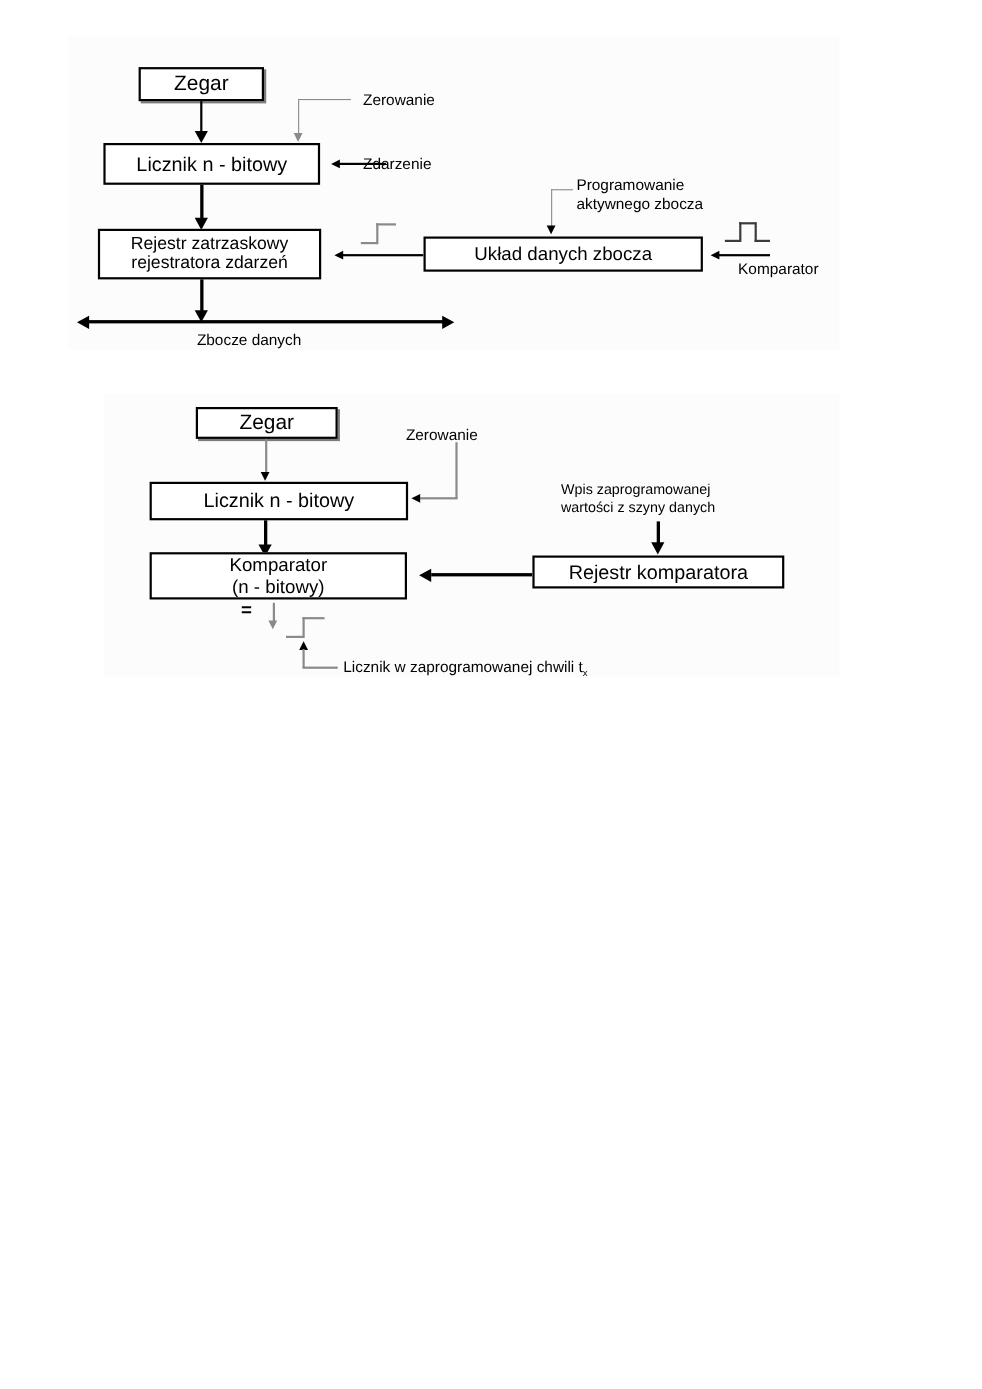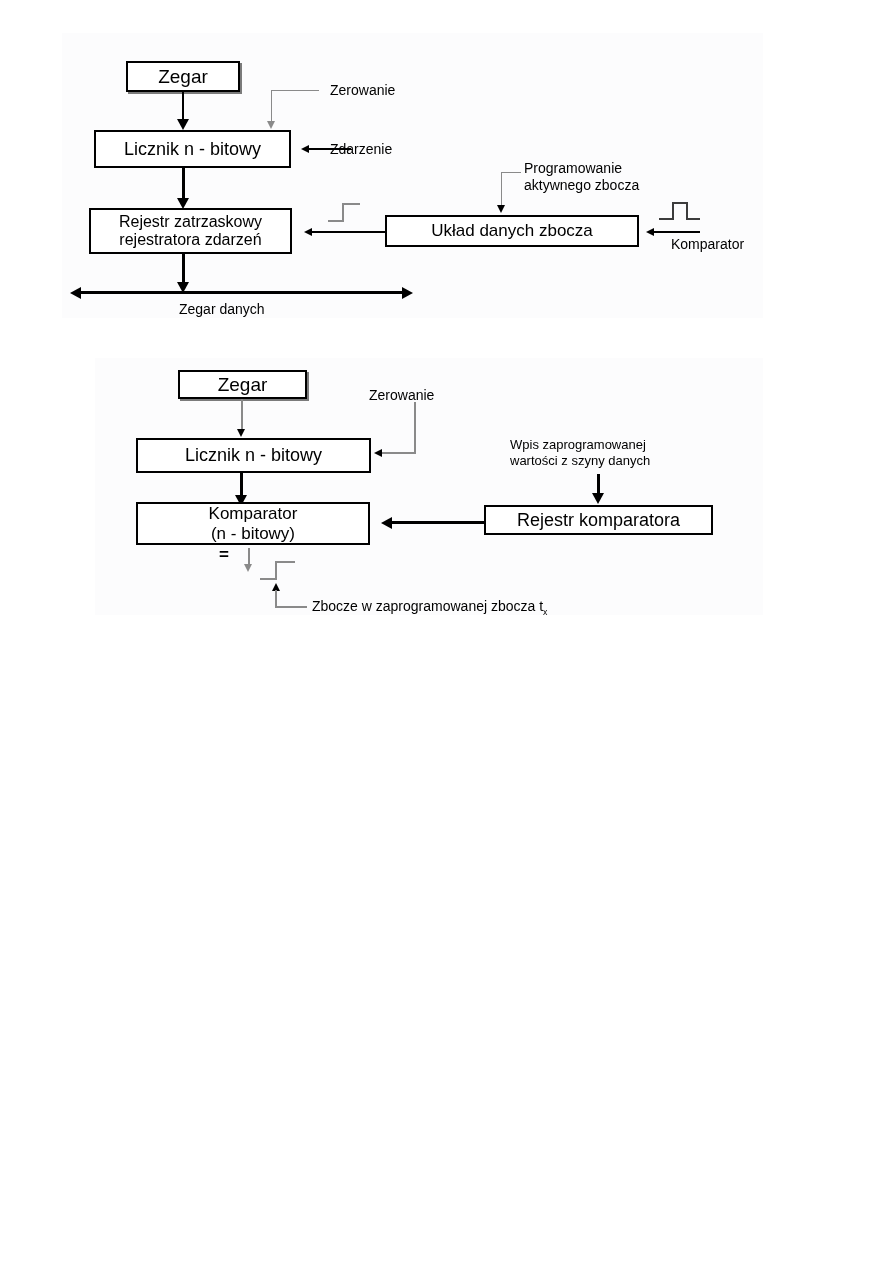--- a/index.html
+++ b/index.html
@@ -162,21 +162,21 @@
 <div class="hline" style="left:653px; top:231px; width:47px; height:2px;"></div>
 <div class="arrow small left" style="left:646px; top:228px;"></div>
 <div class="label" style="left:671px; top:236px; font-size:14px;">Komparator</div>
 
 <div class="vline" style="left:182px; top:254px; width:3px; height:31px;"></div>
 <div class="arrow down" style="left:177px; top:282px;"></div>
 
 <div class="hline" style="left:80px; top:291px; width:324px; height:3px;"></div>
 <div class="arrow left" style="left:70px; top:287px;"></div>
 <div class="arrow right" style="left:402px; top:287px;"></div>
-<div class="label" style="left:179px; top:301px; font-size:14px;">Zegar danych</div>
+<div class="label" style="left:179px; top:301px; font-size:14px;">Zbocze danych</div>
 
 <div class="panel" style="left:95px; top:358px; width:668px; height:257px;"></div>
 
 <div class="box shadow" style="left:178px; top:370px; width:129px; height:29px; font-size:19px;">Zegar</div>
 
 <div class="vline grey thin" style="left:241px; top:399px; width:2px; height:32px;"></div>
 <div class="arrow small down" style="left:237px; top:429px;"></div>
 
 <div class="box" style="left:136px; top:438px; width:235px; height:35px; font-size:18px;">Licznik n - bitowy</div>
 
@@ -205,13 +205,13 @@
 <div class="vline grey thin" style="left:248px; top:548px; width:2px; height:20px;"></div>
 <div class="arrow small grey down" style="left:244px; top:564px;"></div>
 
 <div class="hline grey thin" style="left:260px; top:578px; width:16px; height:2px;"></div>
 <div class="vline grey thin" style="left:275px; top:561px; width:2px; height:19px;"></div>
 <div class="hline grey thin" style="left:275px; top:561px; width:20px; height:2px;"></div>
 
 <div class="arrow small up" style="left:272px; top:583px;"></div>
 <div class="vline grey thin" style="left:275px; top:590px; width:2px; height:17px;"></div>
 <div class="hline grey thin" style="left:275px; top:606px; width:32px; height:2px;"></div>
-<div class="label" style="left:312px; top:598px; font-size:14px;"><span>Zbocze w zaprogramowanej zbocza t</span><span class="sub">x</span></div>
+<div class="label" style="left:312px; top:598px; font-size:14px;"><span>Licznik w zaprogramowanej chwili t</span><span class="sub">x</span></div>
 
 </body></html>

